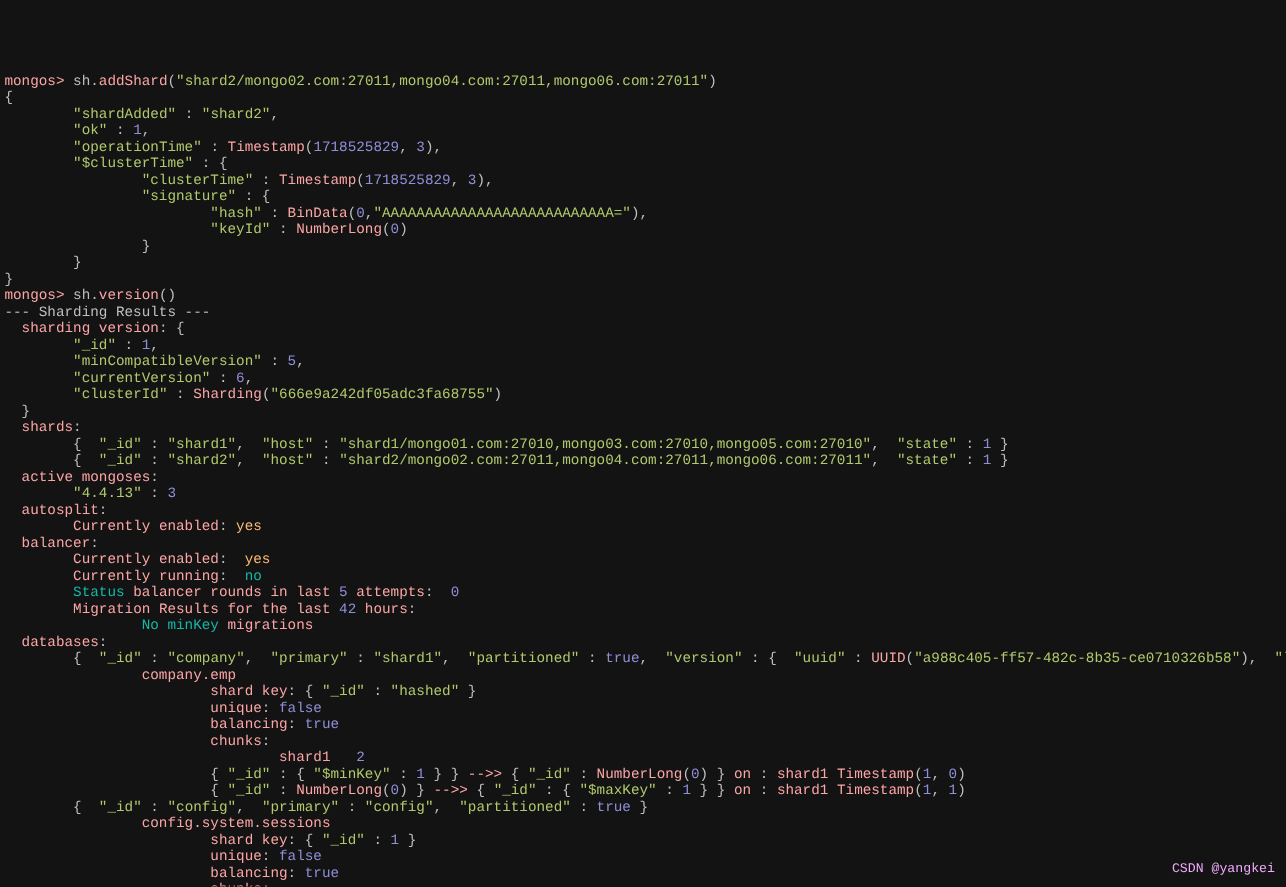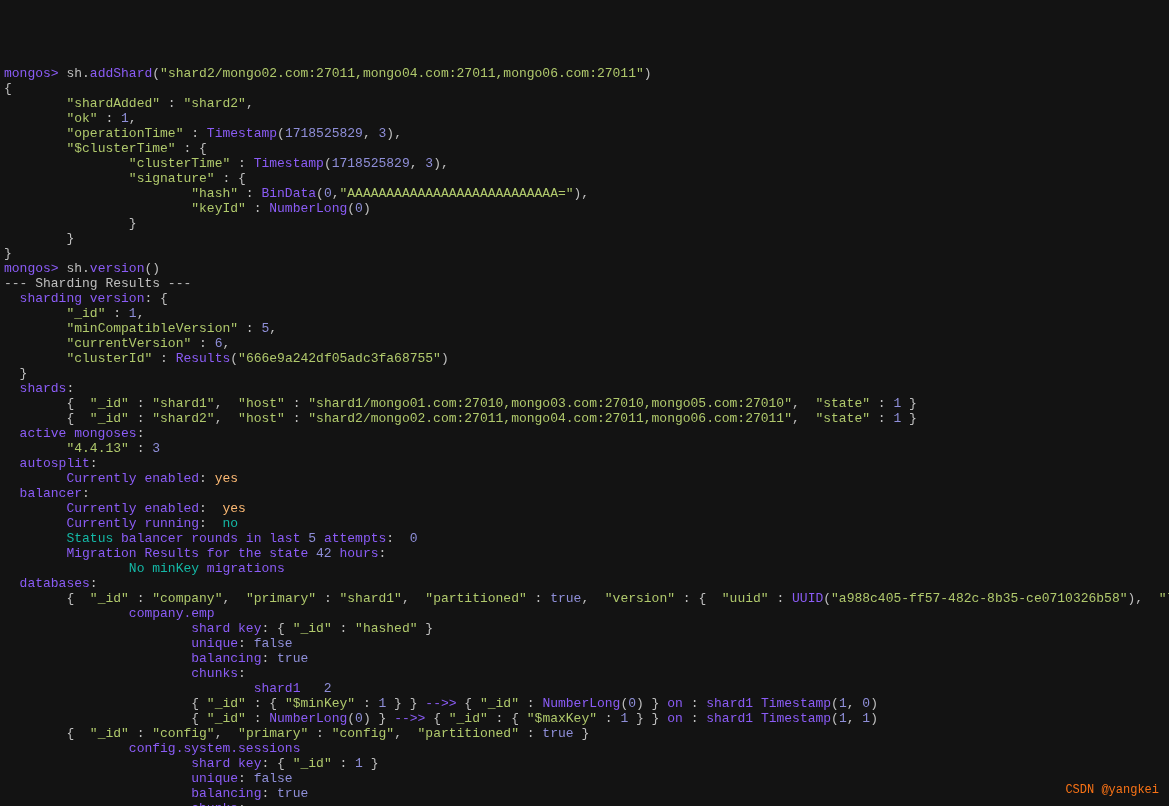--- a/index.html
+++ b/index.html
@@ -9,32 +9,32 @@
     font-size: 13px;
     line-height: 15px;
     color: #bfbfbf;
     white-space: pre;
     overflow-x: auto;
     width: 1169px;
     height: 806px;
     padding: 6px 4px;
     position: relative;
   }
-  .gold { color: #8b5cf6; }
+  .gold { color: #fca5a5; }
   .num  { color: #8f8fd9; }
   .str  { color: #b0c96c; }
   .link { color: #8f8fd9; }
   .red  { color: #14b8a6; }
   .green{ color: #fdba74; }
   .grey { color: #bfbfbf; }
   .watermark {
     position: absolute;
     right: 10px;
     bottom: 8px;
-    color: #f97316;
+    color: #f0abfc;
     font-size: 12px;
   }
 </style>
 </head>
 <body>
 
 
 
 <div><span class="gold">mongos&gt;</span><span class="gold"> </span><span class="grey">sh</span><span class="grey">.</span><span class="gold">addShard</span><span class="grey">(</span><span class="str">"shard2/mongo02.com:27011,mongo04.com:27011,mongo06.com:27011"</span><span class="grey">)</span>
 <span class="grey">{</span>
@@ -48,34 +48,34 @@
 <span class="grey">                        </span><span class="str">"keyId"</span><span class="grey"> : </span><span class="gold">NumberLong</span><span class="grey">(</span><span class="num">0</span><span class="grey">)</span>
 <span class="grey">                }</span>
 <span class="grey">        }</span>
 <span class="grey">}</span>
 <span class="gold">mongos&gt;</span><span class="gold"> </span><span class="grey">sh</span><span class="grey">.</span><span class="gold">version</span><span class="grey">()</span>
 <span class="grey">--- Sharding Results ---</span>
 <span class="grey">  </span><span class="gold">sharding version</span><span class="grey">: {</span>
 <span class="grey">        </span><span class="str">"_id"</span><span class="grey"> : </span><span class="num">1</span><span class="grey">,</span>
 <span class="grey">        </span><span class="str">"minCompatibleVersion"</span><span class="grey"> : </span><span class="num">5</span><span class="grey">,</span>
 <span class="grey">        </span><span class="str">"currentVersion"</span><span class="grey"> : </span><span class="num">6</span><span class="grey">,</span>
-<span class="grey">        </span><span class="str">"clusterId"</span><span class="grey"> : </span><span class="gold">Results</span><span class="grey">(</span><span class="str">"666e9a242df05adc3fa68755"</span><span class="grey">)</span>
+<span class="grey">        </span><span class="str">"clusterId"</span><span class="grey"> : </span><span class="gold">Sharding</span><span class="grey">(</span><span class="str">"666e9a242df05adc3fa68755"</span><span class="grey">)</span>
 <span class="grey">  }</span>
 <span class="grey">  </span><span class="gold">shards</span><span class="grey">:</span>
 <span class="grey">        {  </span><span class="str">"_id"</span><span class="grey"> : </span><span class="str">"shard1"</span><span class="grey">,  </span><span class="str">"host"</span><span class="grey"> : </span><span class="str">"shard1/mongo01.com:27010,mongo03.com:27010,mongo05.com:27010"</span><span class="grey">,  </span><span class="str">"state"</span><span class="grey"> : </span><span class="num">1</span><span class="grey"> }</span>
 <span class="grey">        {  </span><span class="str">"_id"</span><span class="grey"> : </span><span class="str">"shard2"</span><span class="grey">,  </span><span class="str">"host"</span><span class="grey"> : </span><span class="str">"shard2/mongo02.com:27011,mongo04.com:27011,mongo06.com:27011"</span><span class="grey">,  </span><span class="str">"state"</span><span class="grey"> : </span><span class="num">1</span><span class="grey"> }</span>
 <span class="grey">  </span><span class="gold">active mongoses</span><span class="grey">:</span>
 <span class="grey">        </span><span class="str">"4.4.13"</span><span class="grey"> : </span><span class="num">3</span>
 <span class="grey">  </span><span class="gold">autosplit</span><span class="grey">:</span>
 <span class="grey">        </span><span class="gold">Currently enabled</span><span class="grey">: </span><span class="green">yes</span>
 <span class="grey">  </span><span class="gold">balancer</span><span class="grey">:</span>
 <span class="grey">        </span><span class="gold">Currently enabled</span><span class="grey">:  </span><span class="green">yes</span>
 <span class="grey">        </span><span class="gold">Currently running</span><span class="grey">:  </span><span class="red">no</span>
 <span class="grey">        </span><span class="red">Status</span><span class="gold"> balancer rounds in last </span><span class="num">5</span><span class="gold"> attempts</span><span class="grey">:  </span><span class="num">0</span>
-<span class="grey">        </span><span class="gold">Migration Results for the state </span><span class="num">42</span><span class="gold"> hours</span><span class="grey">:</span>
+<span class="grey">        </span><span class="gold">Migration Results for the last </span><span class="num">42</span><span class="gold"> hours</span><span class="grey">:</span>
 <span class="grey">                </span><span class="red">No minKey</span><span class="gold"> migrations</span>
 <span class="grey">  </span><span class="gold">databases</span><span class="grey">:</span>
 <span class="grey">        {  </span><span class="str">"_id"</span><span class="grey"> : </span><span class="str">"company"</span><span class="grey">,  </span><span class="str">"primary"</span><span class="grey"> : </span><span class="str">"shard1"</span><span class="grey">,  </span><span class="str">"partitioned"</span><span class="grey"> : </span><span class="num">true</span><span class="grey">,  </span><span class="str">"version"</span><span class="grey"> : {  </span><span class="str">"uuid"</span><span class="grey"> : </span><span class="gold">UUID</span><span class="grey">(</span><span class="str">"a988c405-ff57-482c-8b35-ce0710326b58"</span><span class="grey">),  </span><span class="str">"lastMod"</span>
 <span class="grey">                </span><span class="gold">company.emp</span>
 <span class="grey">                        </span><span class="gold">shard key</span><span class="grey">: { </span><span class="str">"_id"</span><span class="grey"> : </span><span class="str">"hashed"</span><span class="grey"> }</span>
 <span class="grey">                        </span><span class="gold">unique</span><span class="grey">: </span><span class="num">false</span>
 <span class="grey">                        </span><span class="gold">balancing</span><span class="grey">: </span><span class="num">true</span>
 <span class="grey">                        </span><span class="gold">chunks</span><span class="grey">:</span>
 <span class="grey">                                </span><span class="gold">shard1</span><span class="grey">   </span><span class="num">2</span>
 <span class="grey">                        { </span><span class="str">"_id"</span><span class="grey"> : { </span><span class="str">"$minKey"</span><span class="grey"> : </span><span class="num">1</span><span class="grey"> } } </span><span class="gold">--&gt;&gt;</span><span class="grey"> { </span><span class="str">"_id"</span><span class="grey"> : </span><span class="gold">NumberLong</span><span class="grey">(</span><span class="num">0</span><span class="grey">) } </span><span class="gold">on</span><span class="grey"> : </span><span class="gold">shard1</span><span class="grey"> </span><span class="gold">Timestamp</span><span class="grey">(</span><span class="num">1</span><span class="grey">, </span><span class="num">0</span><span class="grey">)</span>

